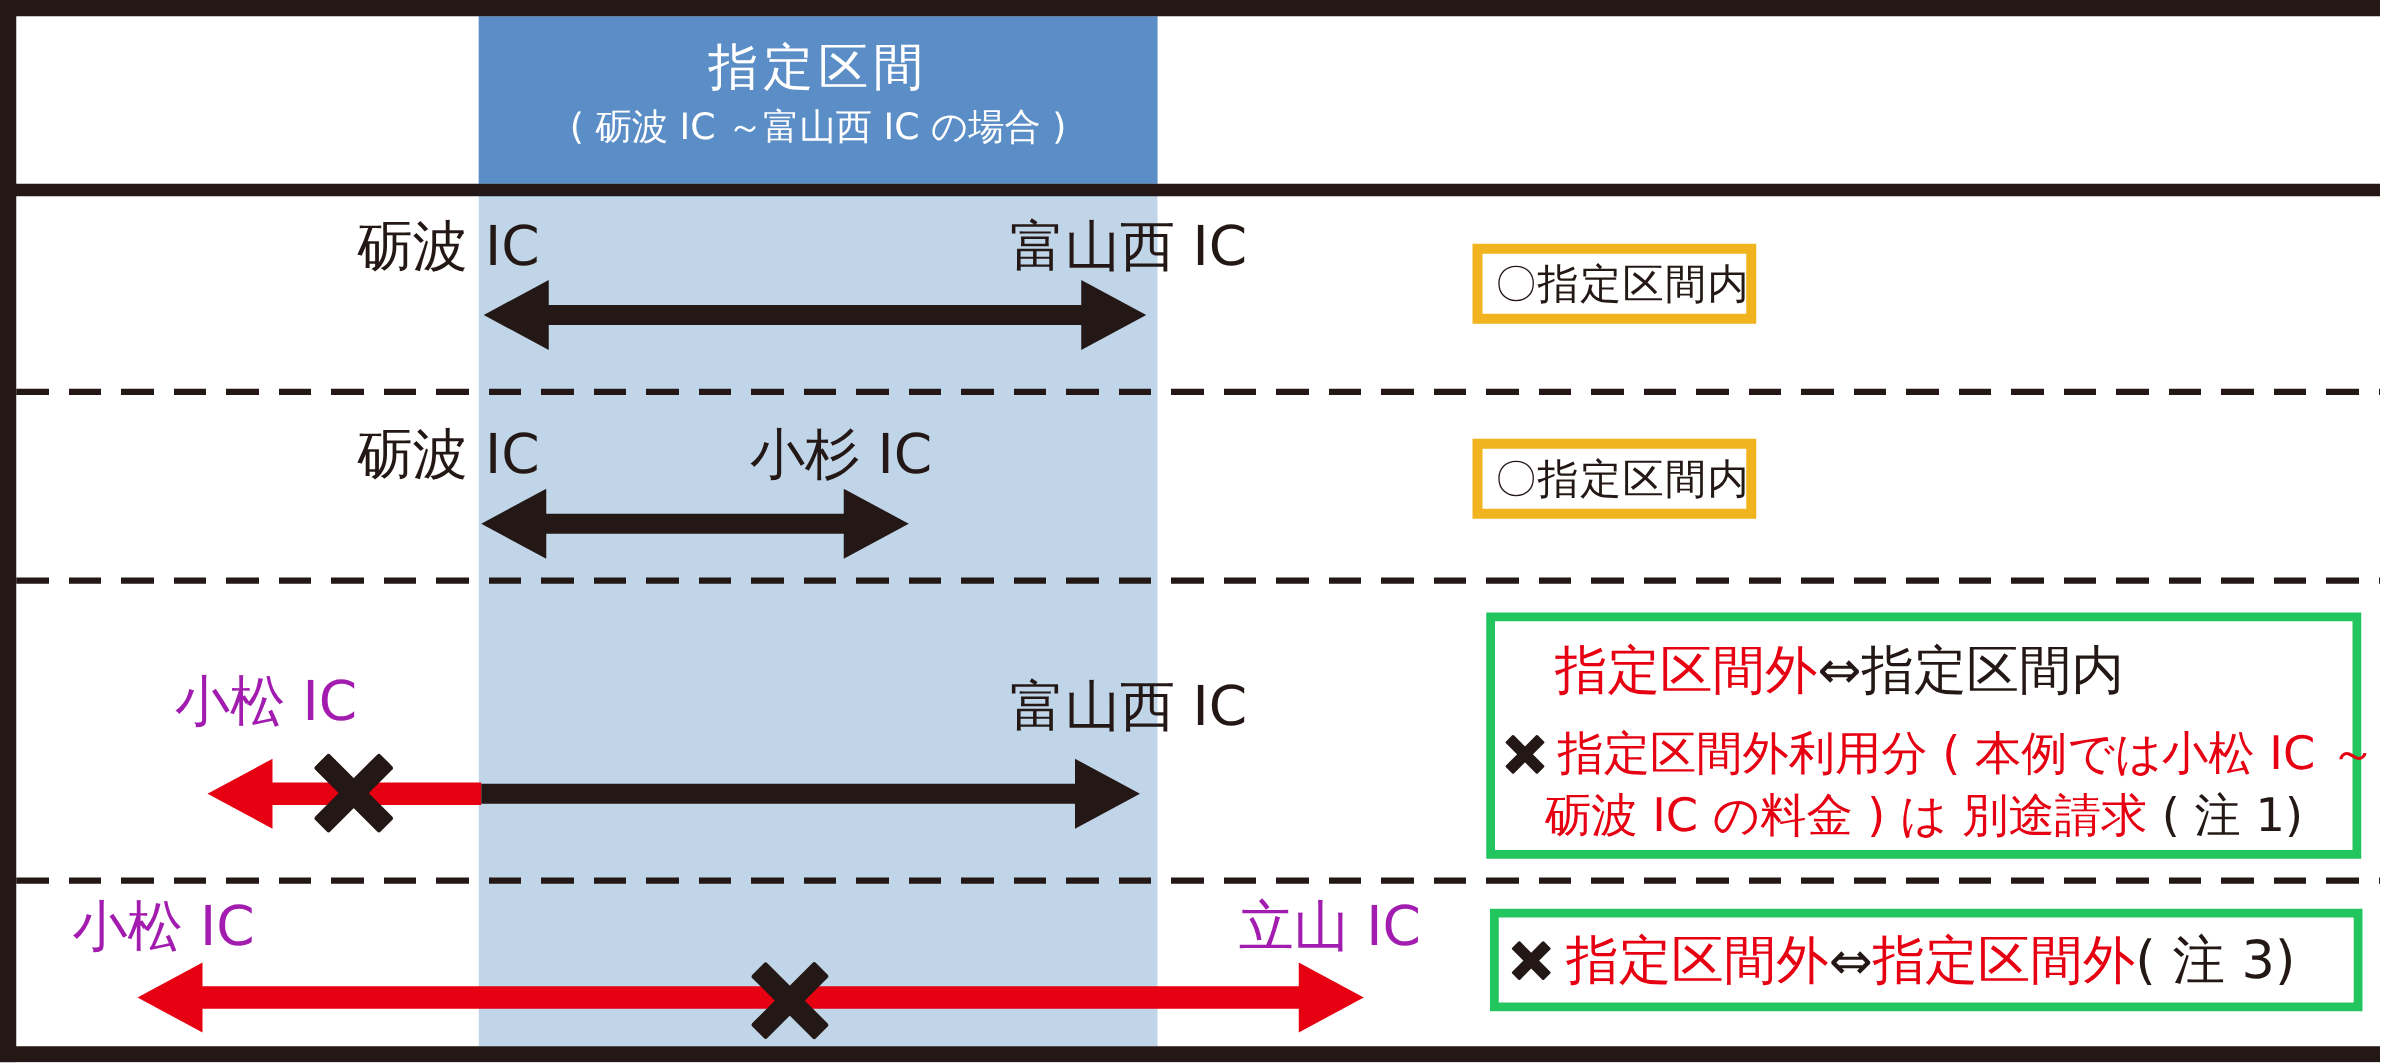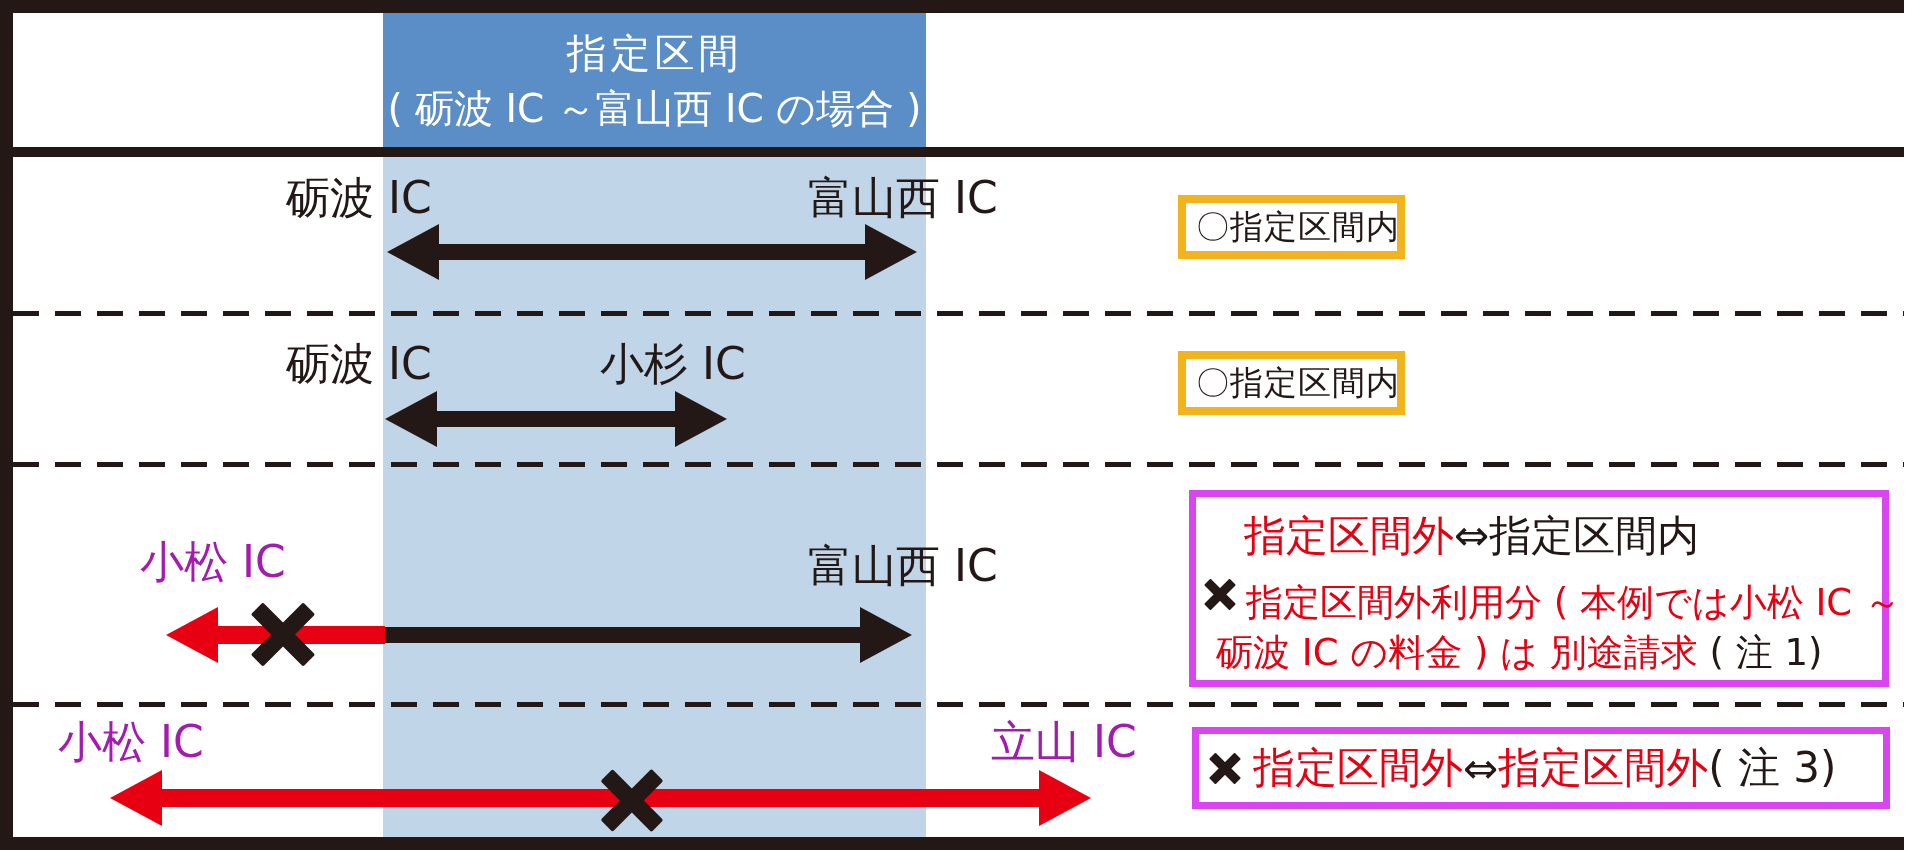--- a/index.html
+++ b/index.html
@@ -9,21 +9,21 @@
   }
   .abs{position:absolute;}
   
   .frame{background:#231815;}
   
   #band-light{left:383px;top:13px;width:543px;height:824px;background:#c1d5e9;}
   #band-dark{left:383px;top:13px;width:543px;height:134px;background:#5b8ec6;}
   
   .hdr{left:383px;width:543px;text-align:center;color:#ffffff;white-space:nowrap;}
   #hdr-title{top:26px;font-size:40px;letter-spacing:4px;}
-  #hdr-sub{top:82px;font-size:39px;}
+  #hdr-sub{top:82px;font-size:29px;}
   
   #hdr-rule{left:0;top:147px;width:1920px;height:10px;background:#231815;}
   
   .dash{left:13px;width:1894px;height:5px;
     background:repeating-linear-gradient(90deg,#231815 0 26px,transparent 26px 42px);}
   
   .ic{font-size:44px;white-space:nowrap;line-height:1.1;}
   .ic.red{color:#a21caf;}
   
   .arrow{height:56px;}
@@ -47,26 +47,26 @@
   .xs{display:inline-block;position:relative;width:32px;height:32px;flex:0 0 auto;}
   .xs::before,.xs::after{content:"";position:absolute;left:-2px;right:-2px;top:50%;
     height:9px;margin-top:-4.5px;background:#231815;border-radius:1px;}
   .xs::before{transform:rotate(45deg);}
   .xs::after{transform:rotate(-45deg);}
   
   .badge{left:1178px;width:227px;height:64px;background:#fff;border:8px solid #f2b41e;
     box-sizing:border-box;display:flex;align-items:center;padding-left:10px;
     font-size:33px;letter-spacing:1px;white-space:nowrap;color:#231815;}
   
-  .redbox{background:#fff;border:7px solid #d946ef;box-sizing:border-box;}
+  .redbox{background:#fff;border:7px solid #22c55e;box-sizing:border-box;}
   #box-r3{left:1189px;top:490px;width:700px;height:197px;}
   .bx3-l1{margin-top:11px;padding-left:48px;font-size:42px;white-space:nowrap;}
-  .bx3-l2{margin-top:14px;padding-left:8px;font-size:37px;display:flex;white-space:nowrap;}
+  .bx3-l2{margin-top:14px;padding-left:8px;font-size:37px;display:flex;align-items:center;white-space:nowrap;}
   .bx3-l2 .xs{margin-right:10px;}
-  .bx3-l3{padding-left:20px;font-size:37px;white-space:nowrap;}
+  .bx3-l3{padding-left:40px;font-size:37px;white-space:nowrap;}
   #box-r4{left:1192px;top:727px;width:698px;height:82px;display:flex;align-items:center;
     padding-left:10px;font-size:42px;white-space:nowrap;}
   #box-r4 .xs{margin-right:12px;}
   .t-red{color:#e60012;}
   .t-blk{color:#231815;}
 </style>
 </head>
 <body>
 
 <div id="canvas">

